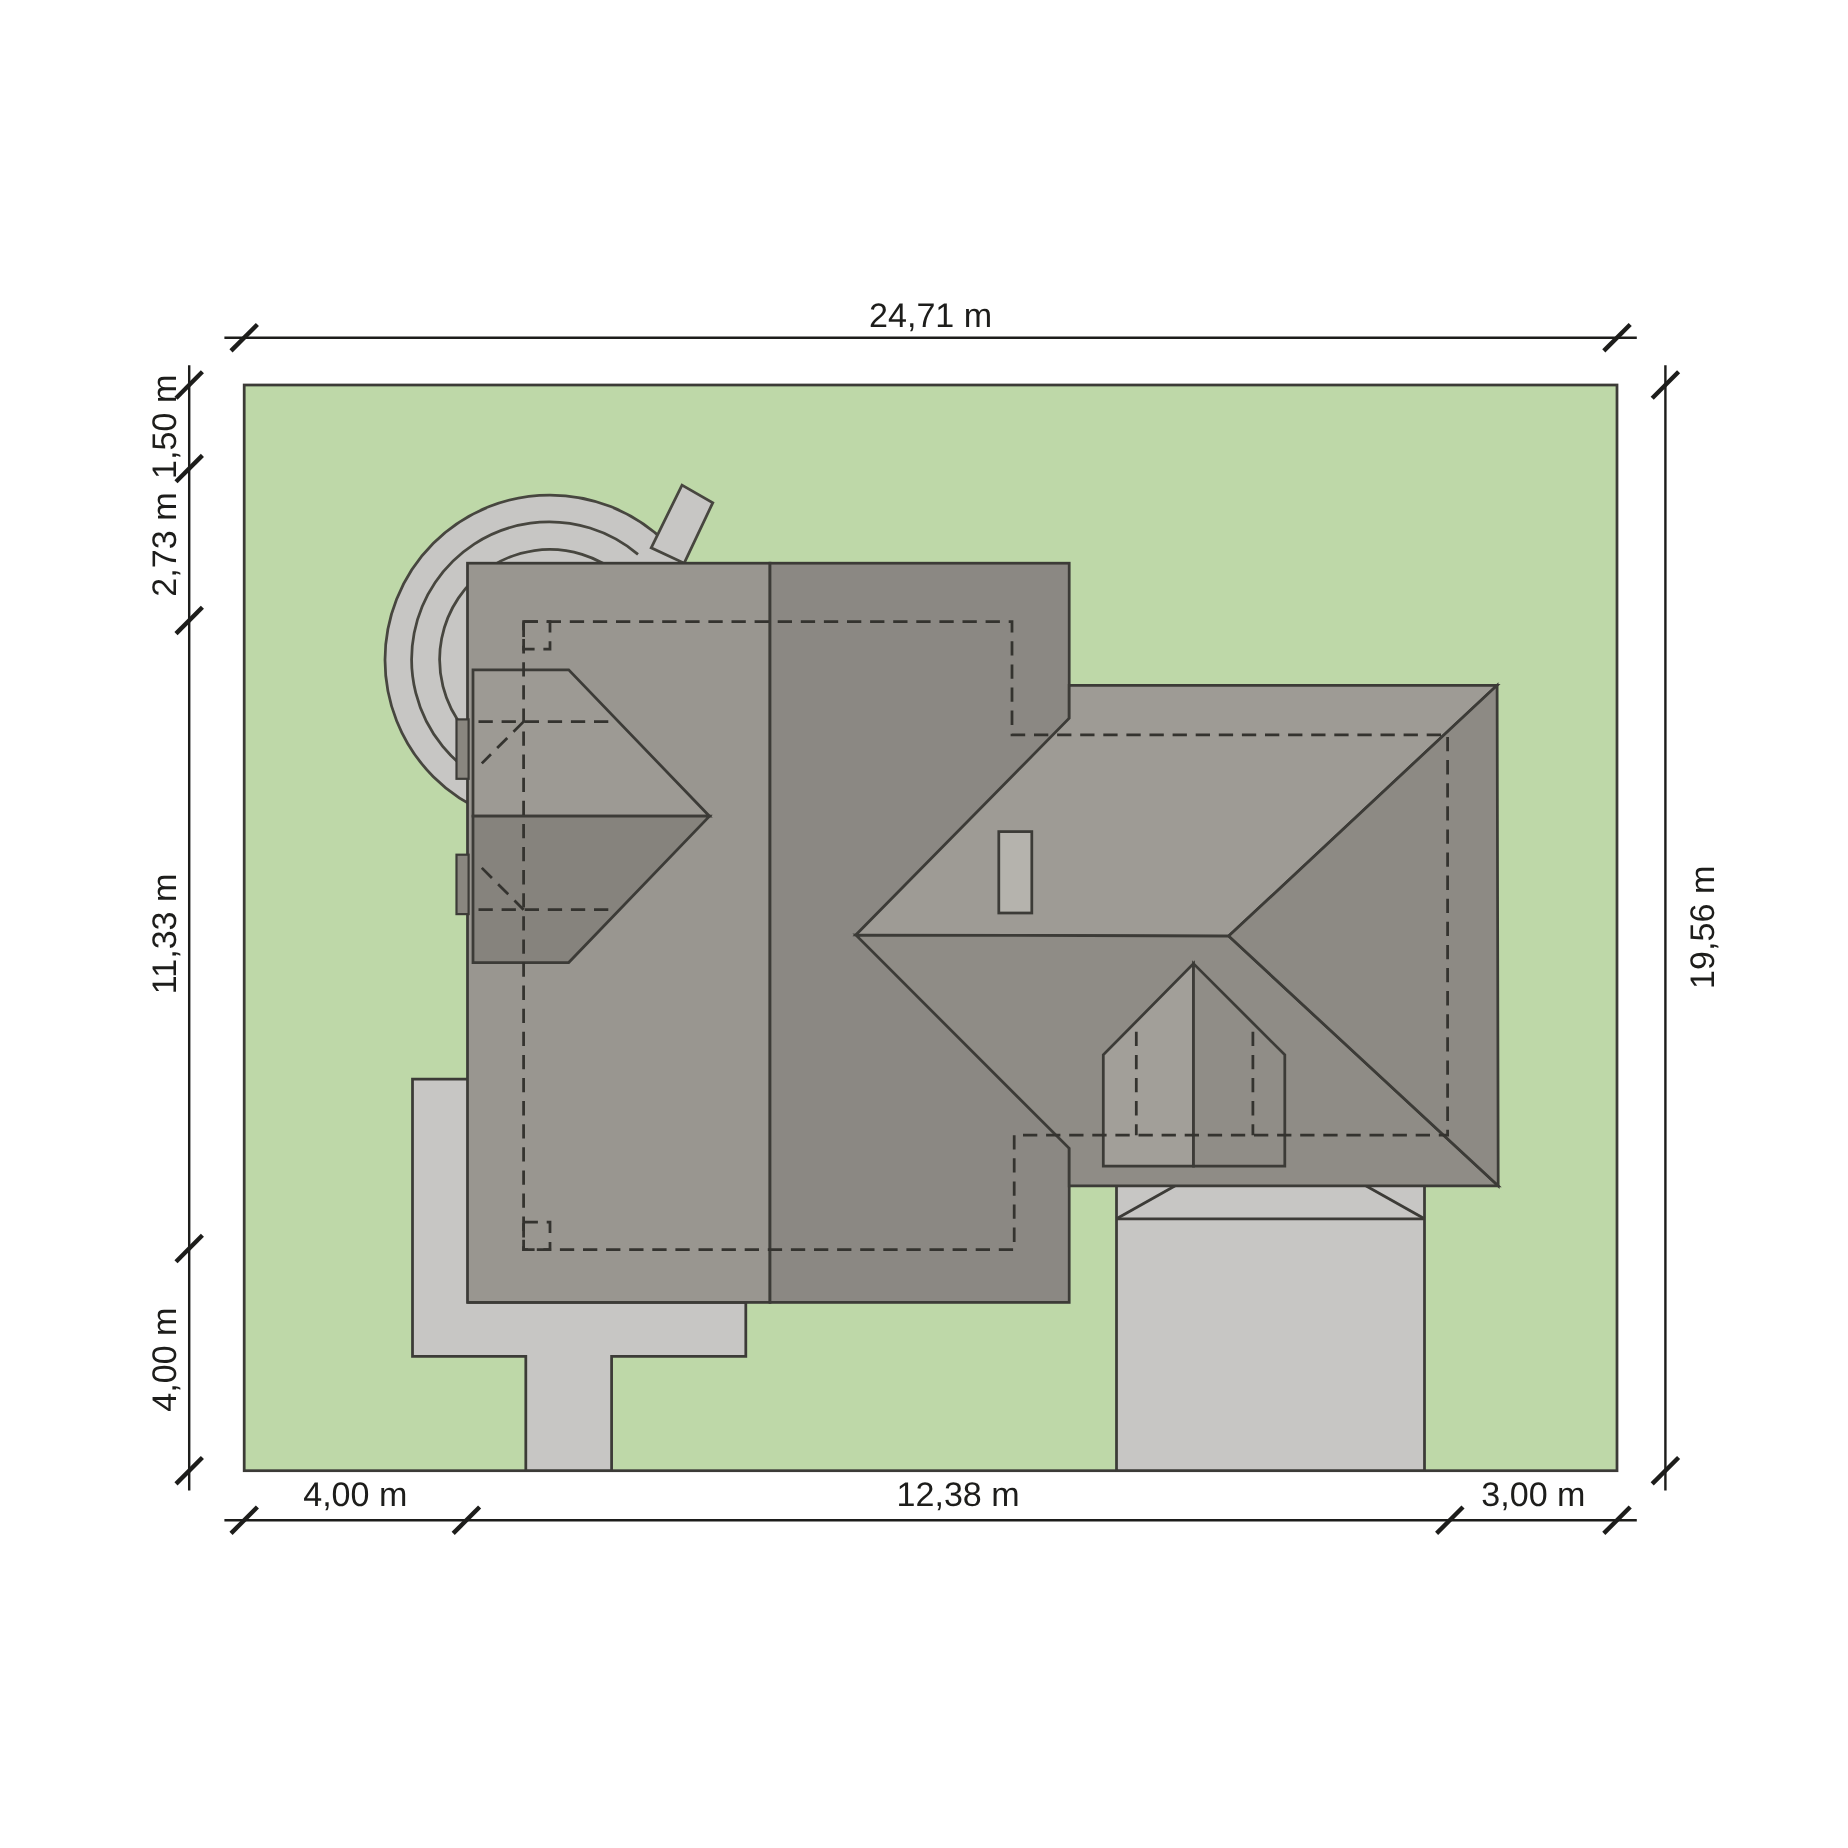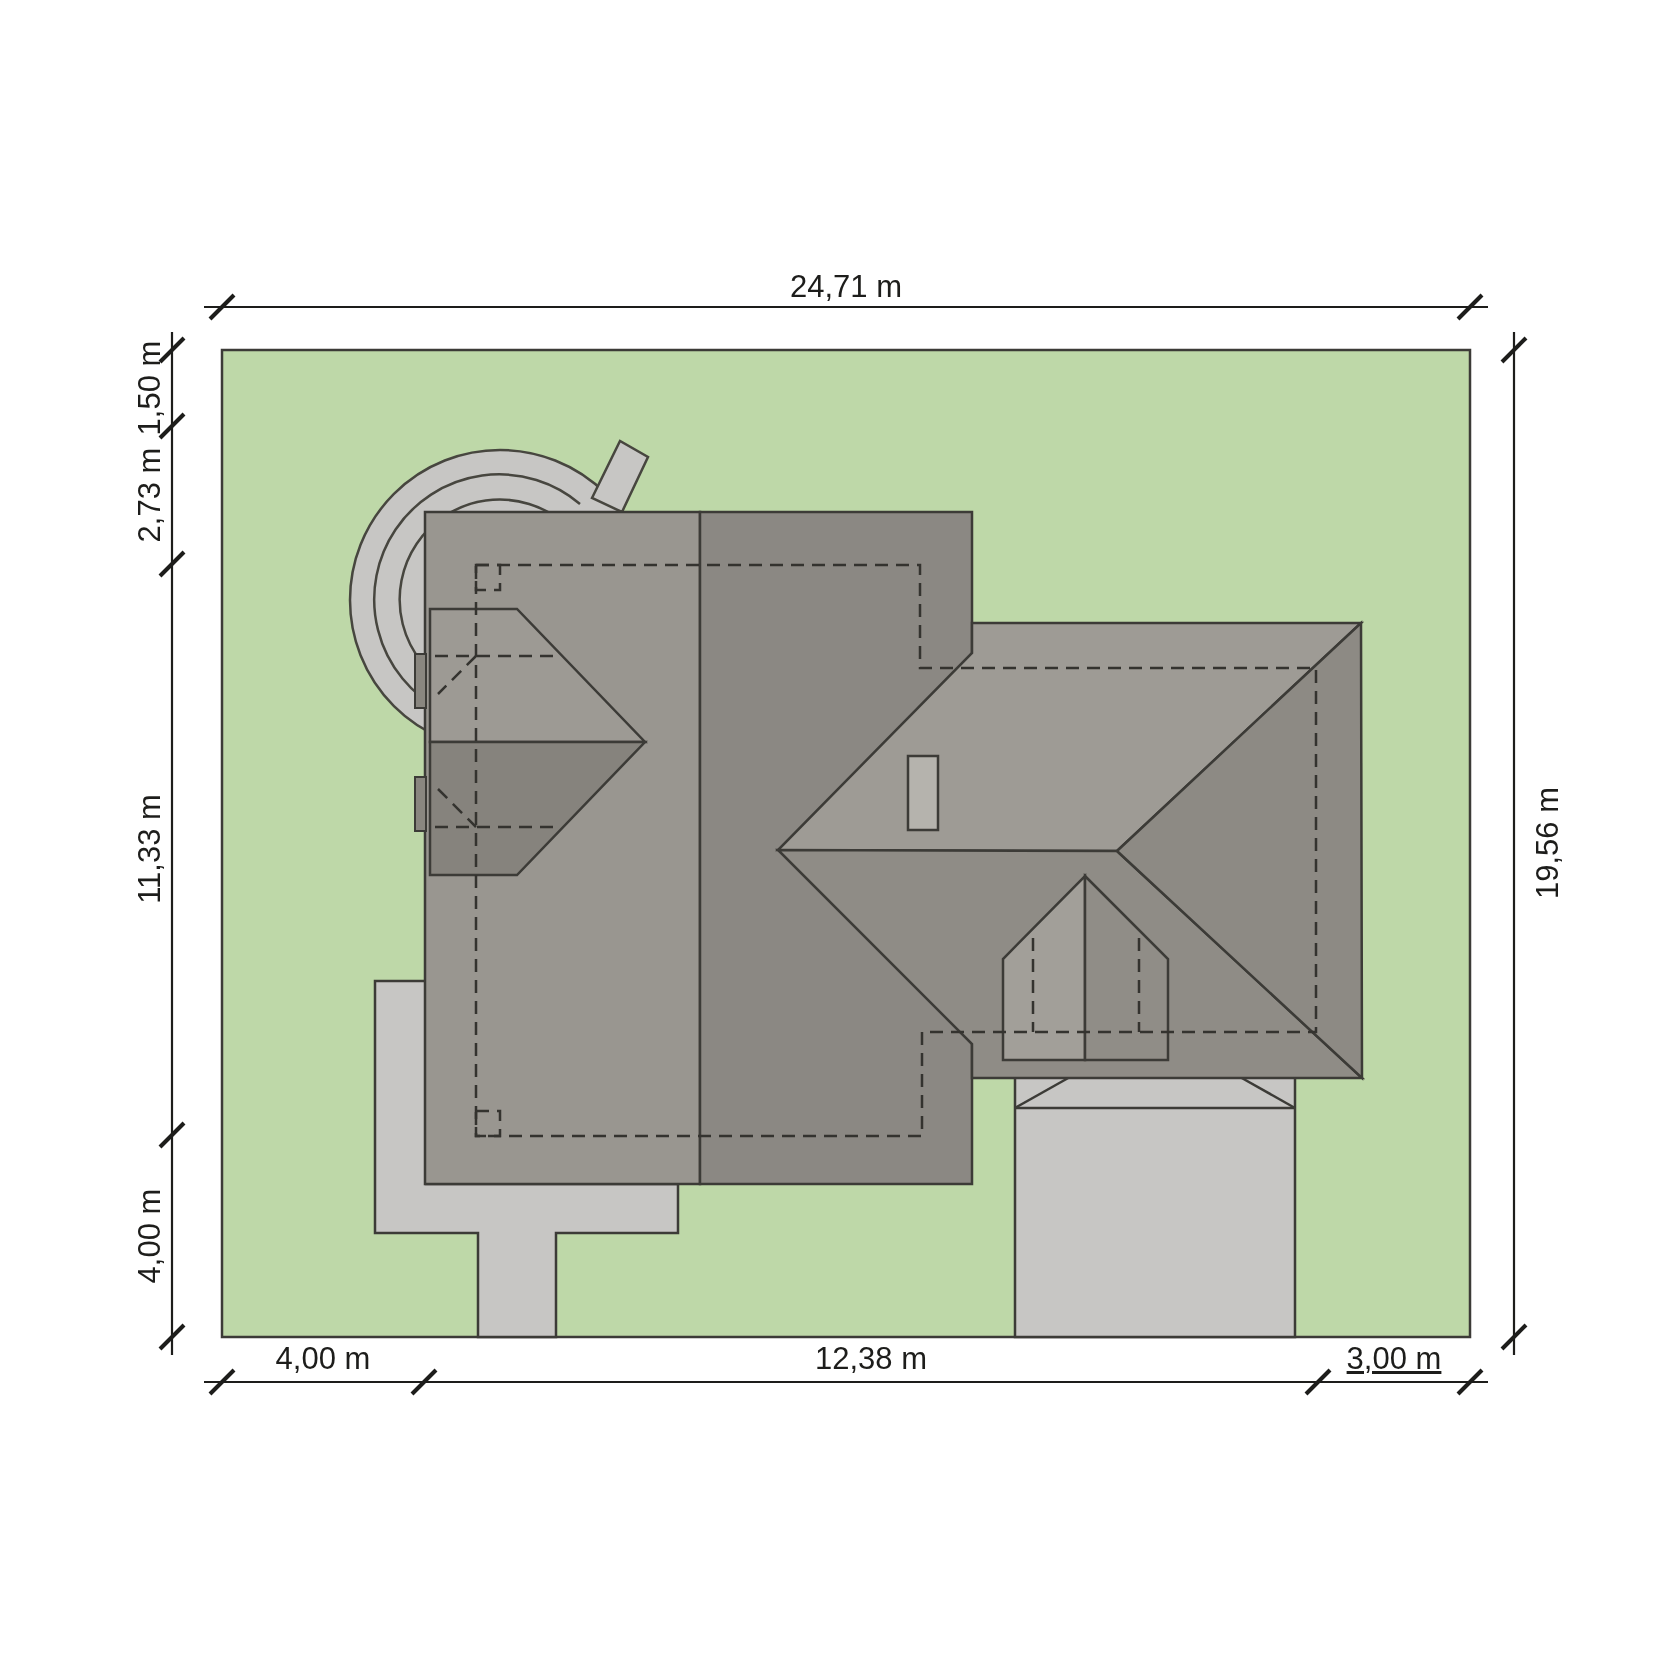--- a/index.html
+++ b/index.html
@@ -104,15 +104,15 @@
 
   <div class="dim-label vert" style="left:1478px;top:826px;">19,56 m</div>
 
   <div class="dim-label vert" style="left:80px;top:371px;">1,50 m</div>
   <div class="dim-label vert" style="left:80px;top:478px;">2,73 m</div>
   <div class="dim-label vert" style="left:80px;top:832px;">11,33 m</div>
   <div class="dim-label vert" style="left:80px;top:1219px;">4,00 m</div>
 
   <div class="dim-label" style="left:253px;top:1342px;">4,00 m</div>
   <div class="dim-label" style="left:801px;top:1342px;">12,38 m</div>
-  <div class="dim-label" style="left:1324px;top:1342px;text-decoration:underline;">3,00 m</div>
+  <div class="dim-label" style="left:1324px;top:1342px;">3,00 m</div>
 
 </div>
 
 </body></html>

